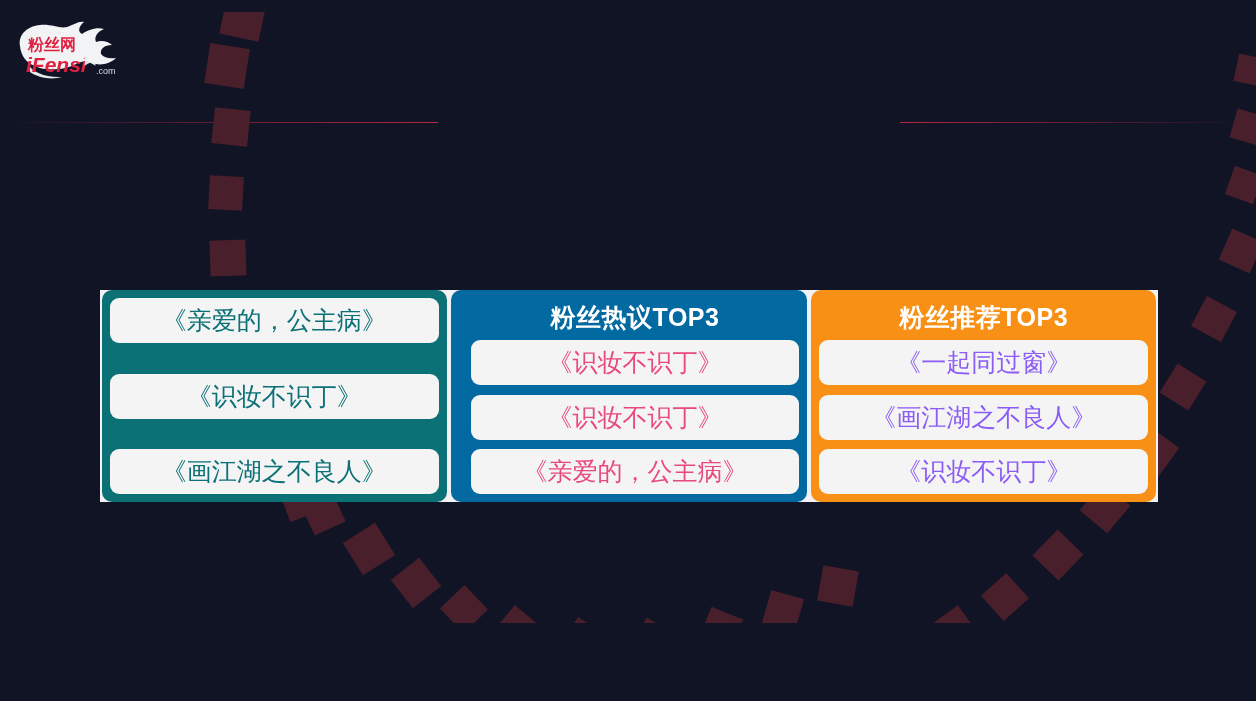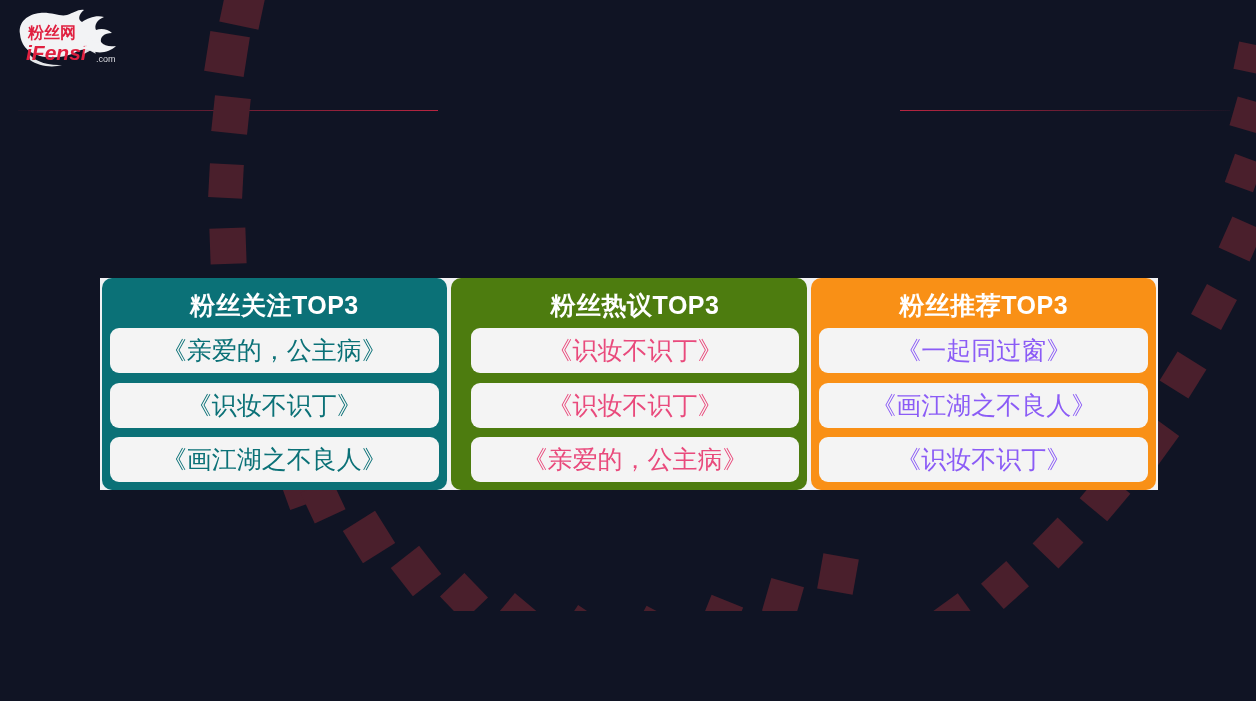--- a/index.html
+++ b/index.html
@@ -4,21 +4,21 @@
 <title>infographic</title>
 <style>
   html,body{margin:0;padding:0;}
   body{
     width:1256px;height:701px;
     background:#101424;
     font-family:"Liberation Sans","DejaVu Sans",sans-serif;
     overflow:hidden;
     position:relative;
   }
-  #stage{position:absolute;left:0;top:0;width:1256px;height:611px;overflow:hidden;}
+  #stage{position:absolute;left:0;top:12px;width:1256px;height:611px;overflow:hidden;}
 
   
   .bg-deco{position:absolute;left:0;top:0;width:1256px;height:701px;pointer-events:none;}
   .deco-square{position:absolute;background:#4a1f2c;}
   .rule{position:absolute;height:1px;}
   .rule.left{
     left:18px;top:110px;width:420px;
     background:linear-gradient(to right,rgba(214,40,70,0.05),rgba(214,40,70,0.85));
   }
   .rule.right{
@@ -87,21 +87,21 @@
     font-size:25px;
     font-weight:normal;
     white-space:nowrap;
     overflow:hidden;
   }
 
   
   .panel.teal{background:#0b7177;}
   .panel.teal .panel-item{color:#0b7177;}
   
-  .panel.crimson{background:#4d7c0f;padding-left:20px;}
+  .panel.crimson{background:#0369a1;padding-left:20px;}
   .panel.crimson .panel-item{color:#e94a7c;}
   
   .panel.orange{background:#f99016;}
   .panel.orange .panel-item{color:#8b5cf6;}
 </style>
 </head>
 <body>
 
 <div id="stage">
 
@@ -157,21 +157,20 @@
         <text x="84" y="54" font-size="9" fill="#dcdde2">.com</text>
       </g>
       <path d="M78 28 l3 6 6 1 -4.5 4.5 1.2 6.3 -5.7 -3 -5.7 3 1.2 -6.3 -4.5 -4.5 6 -1 z" fill="#f2f3f5" opacity="0.9"></path>
     </svg>
   </div>
 
 
   <div id="panel-strip">
 
     <div class="panel teal">
-      <div class="panel-header">粉丝关注TOP3</div>
       <div class="panel-list">
         <div class="panel-item">《亲爱的，公主病》</div>
         <div class="panel-item">《识妆不识丁》</div>
         <div class="panel-item">《画江湖之不良人》</div>
       </div>
     </div>
 
     <div class="panel crimson">
       <div class="panel-header">粉丝热议TOP3</div>
       <div class="panel-list">

